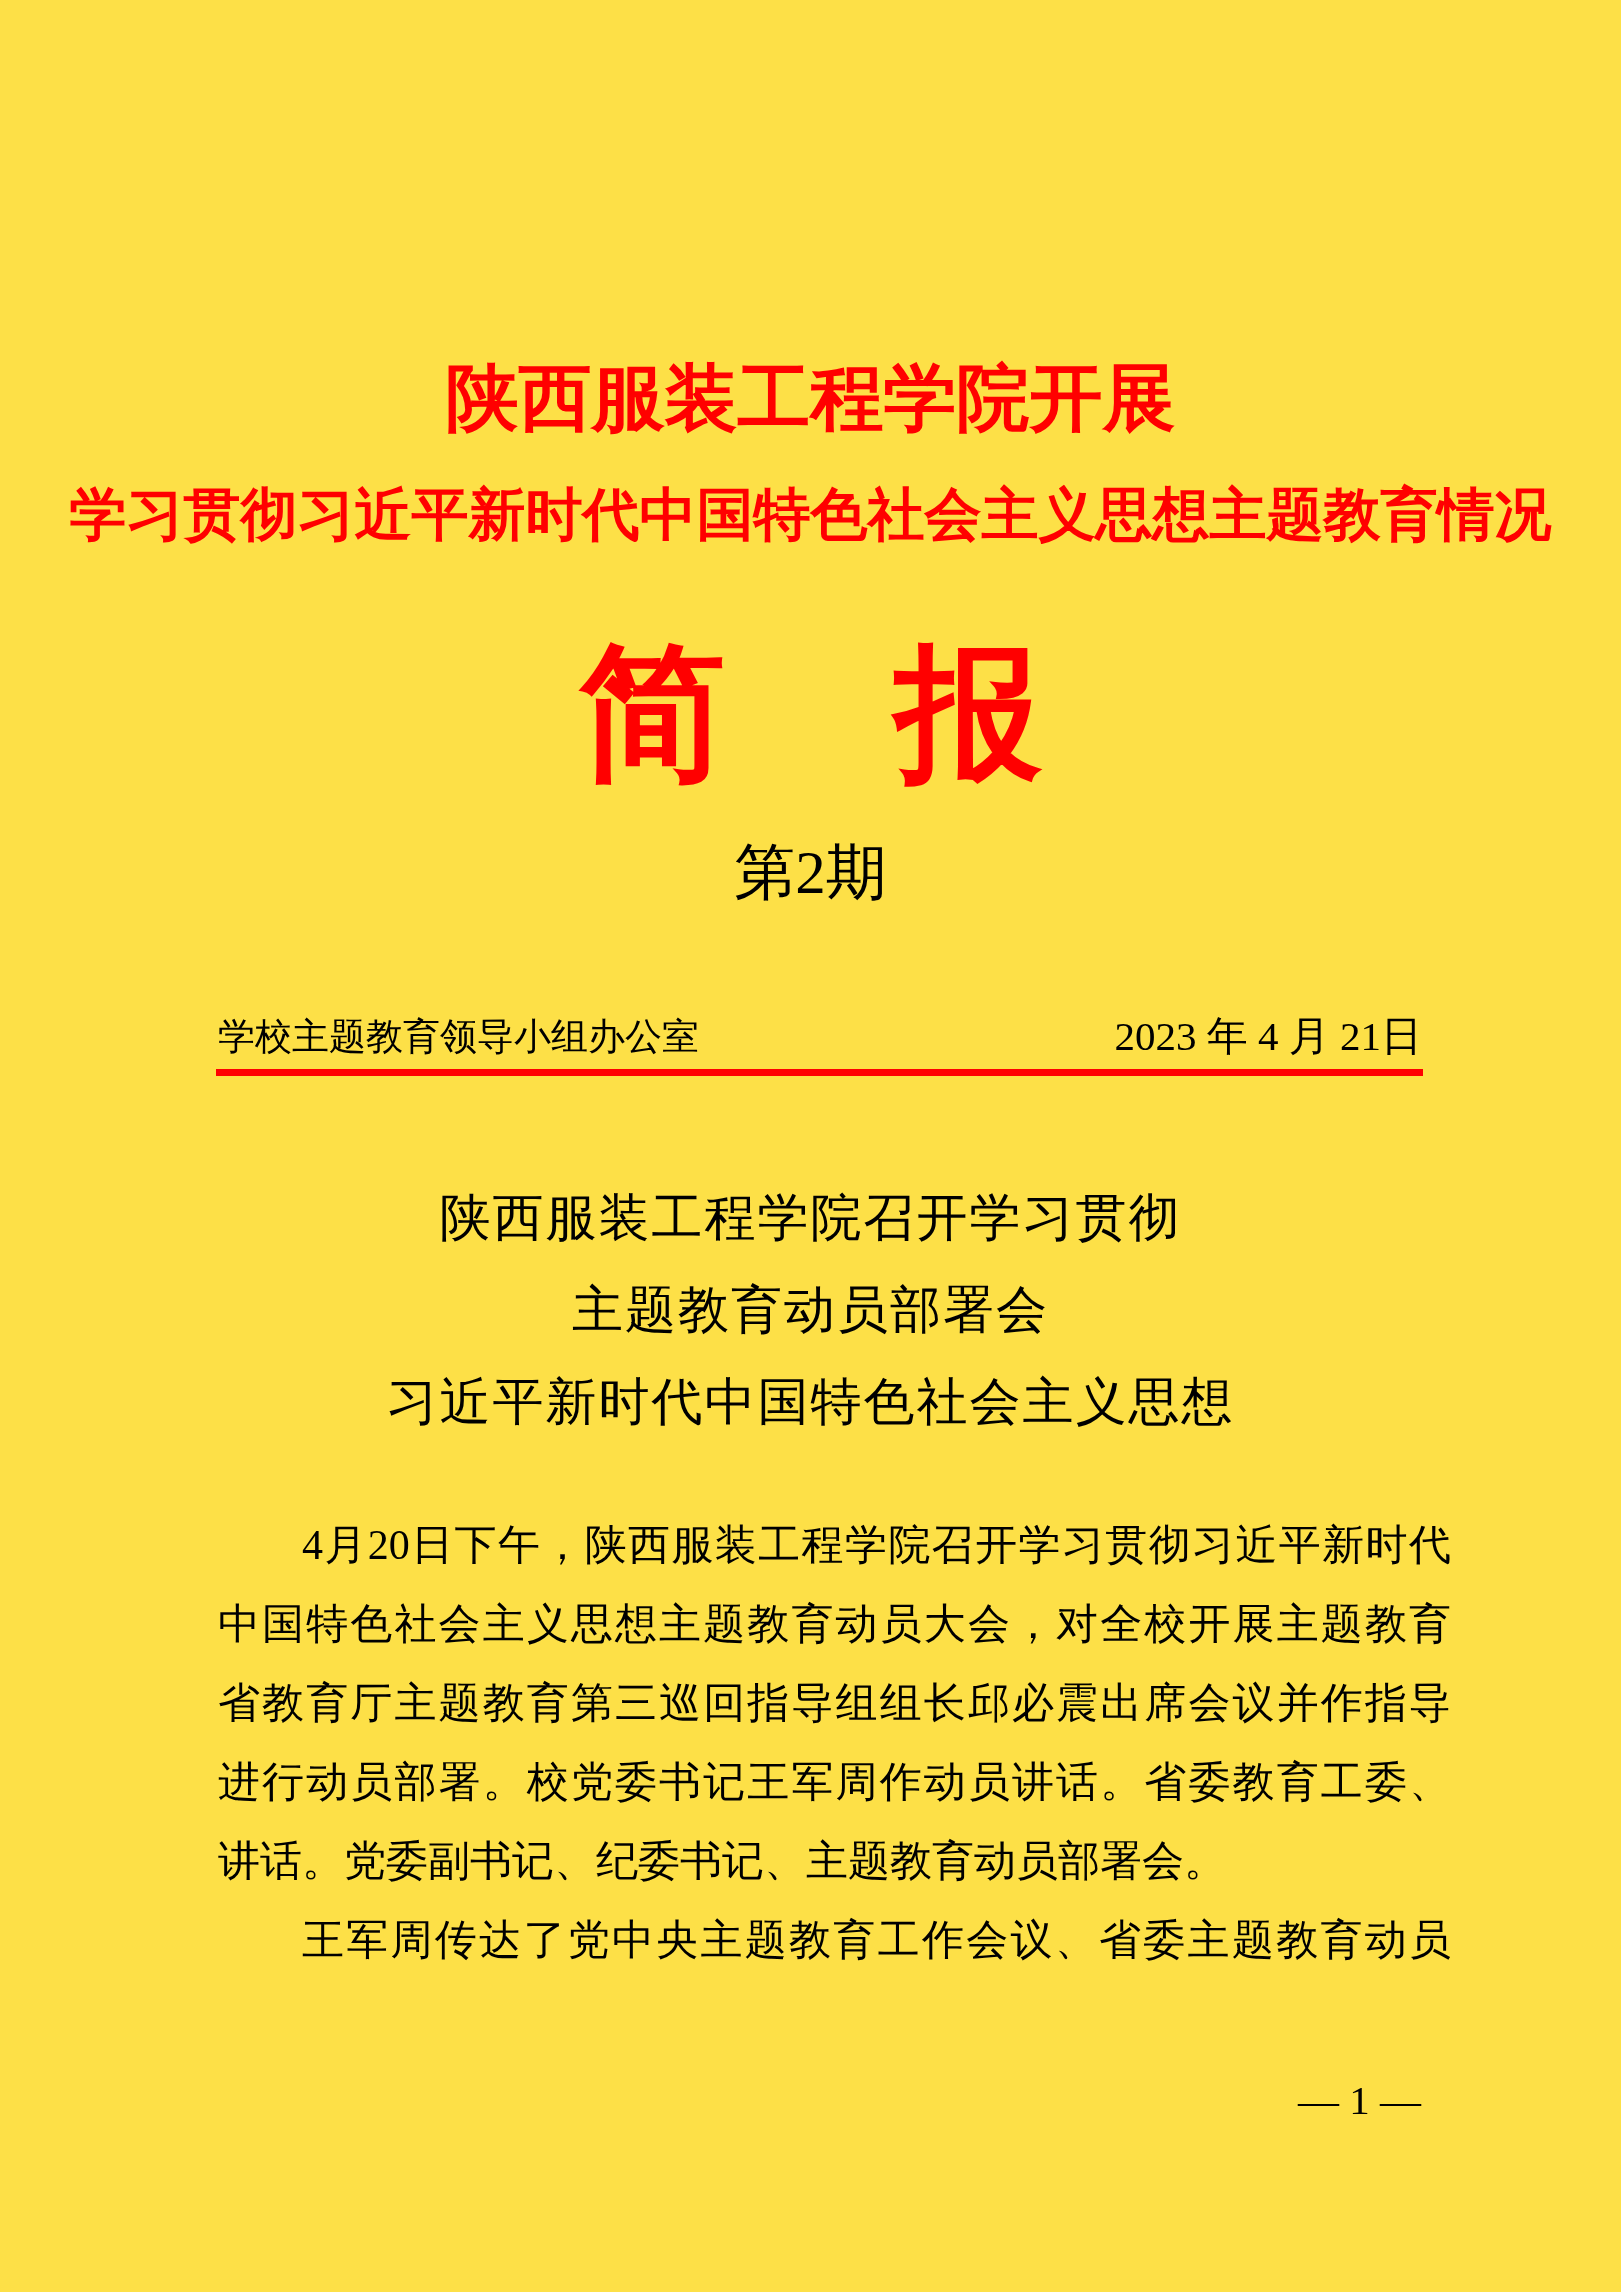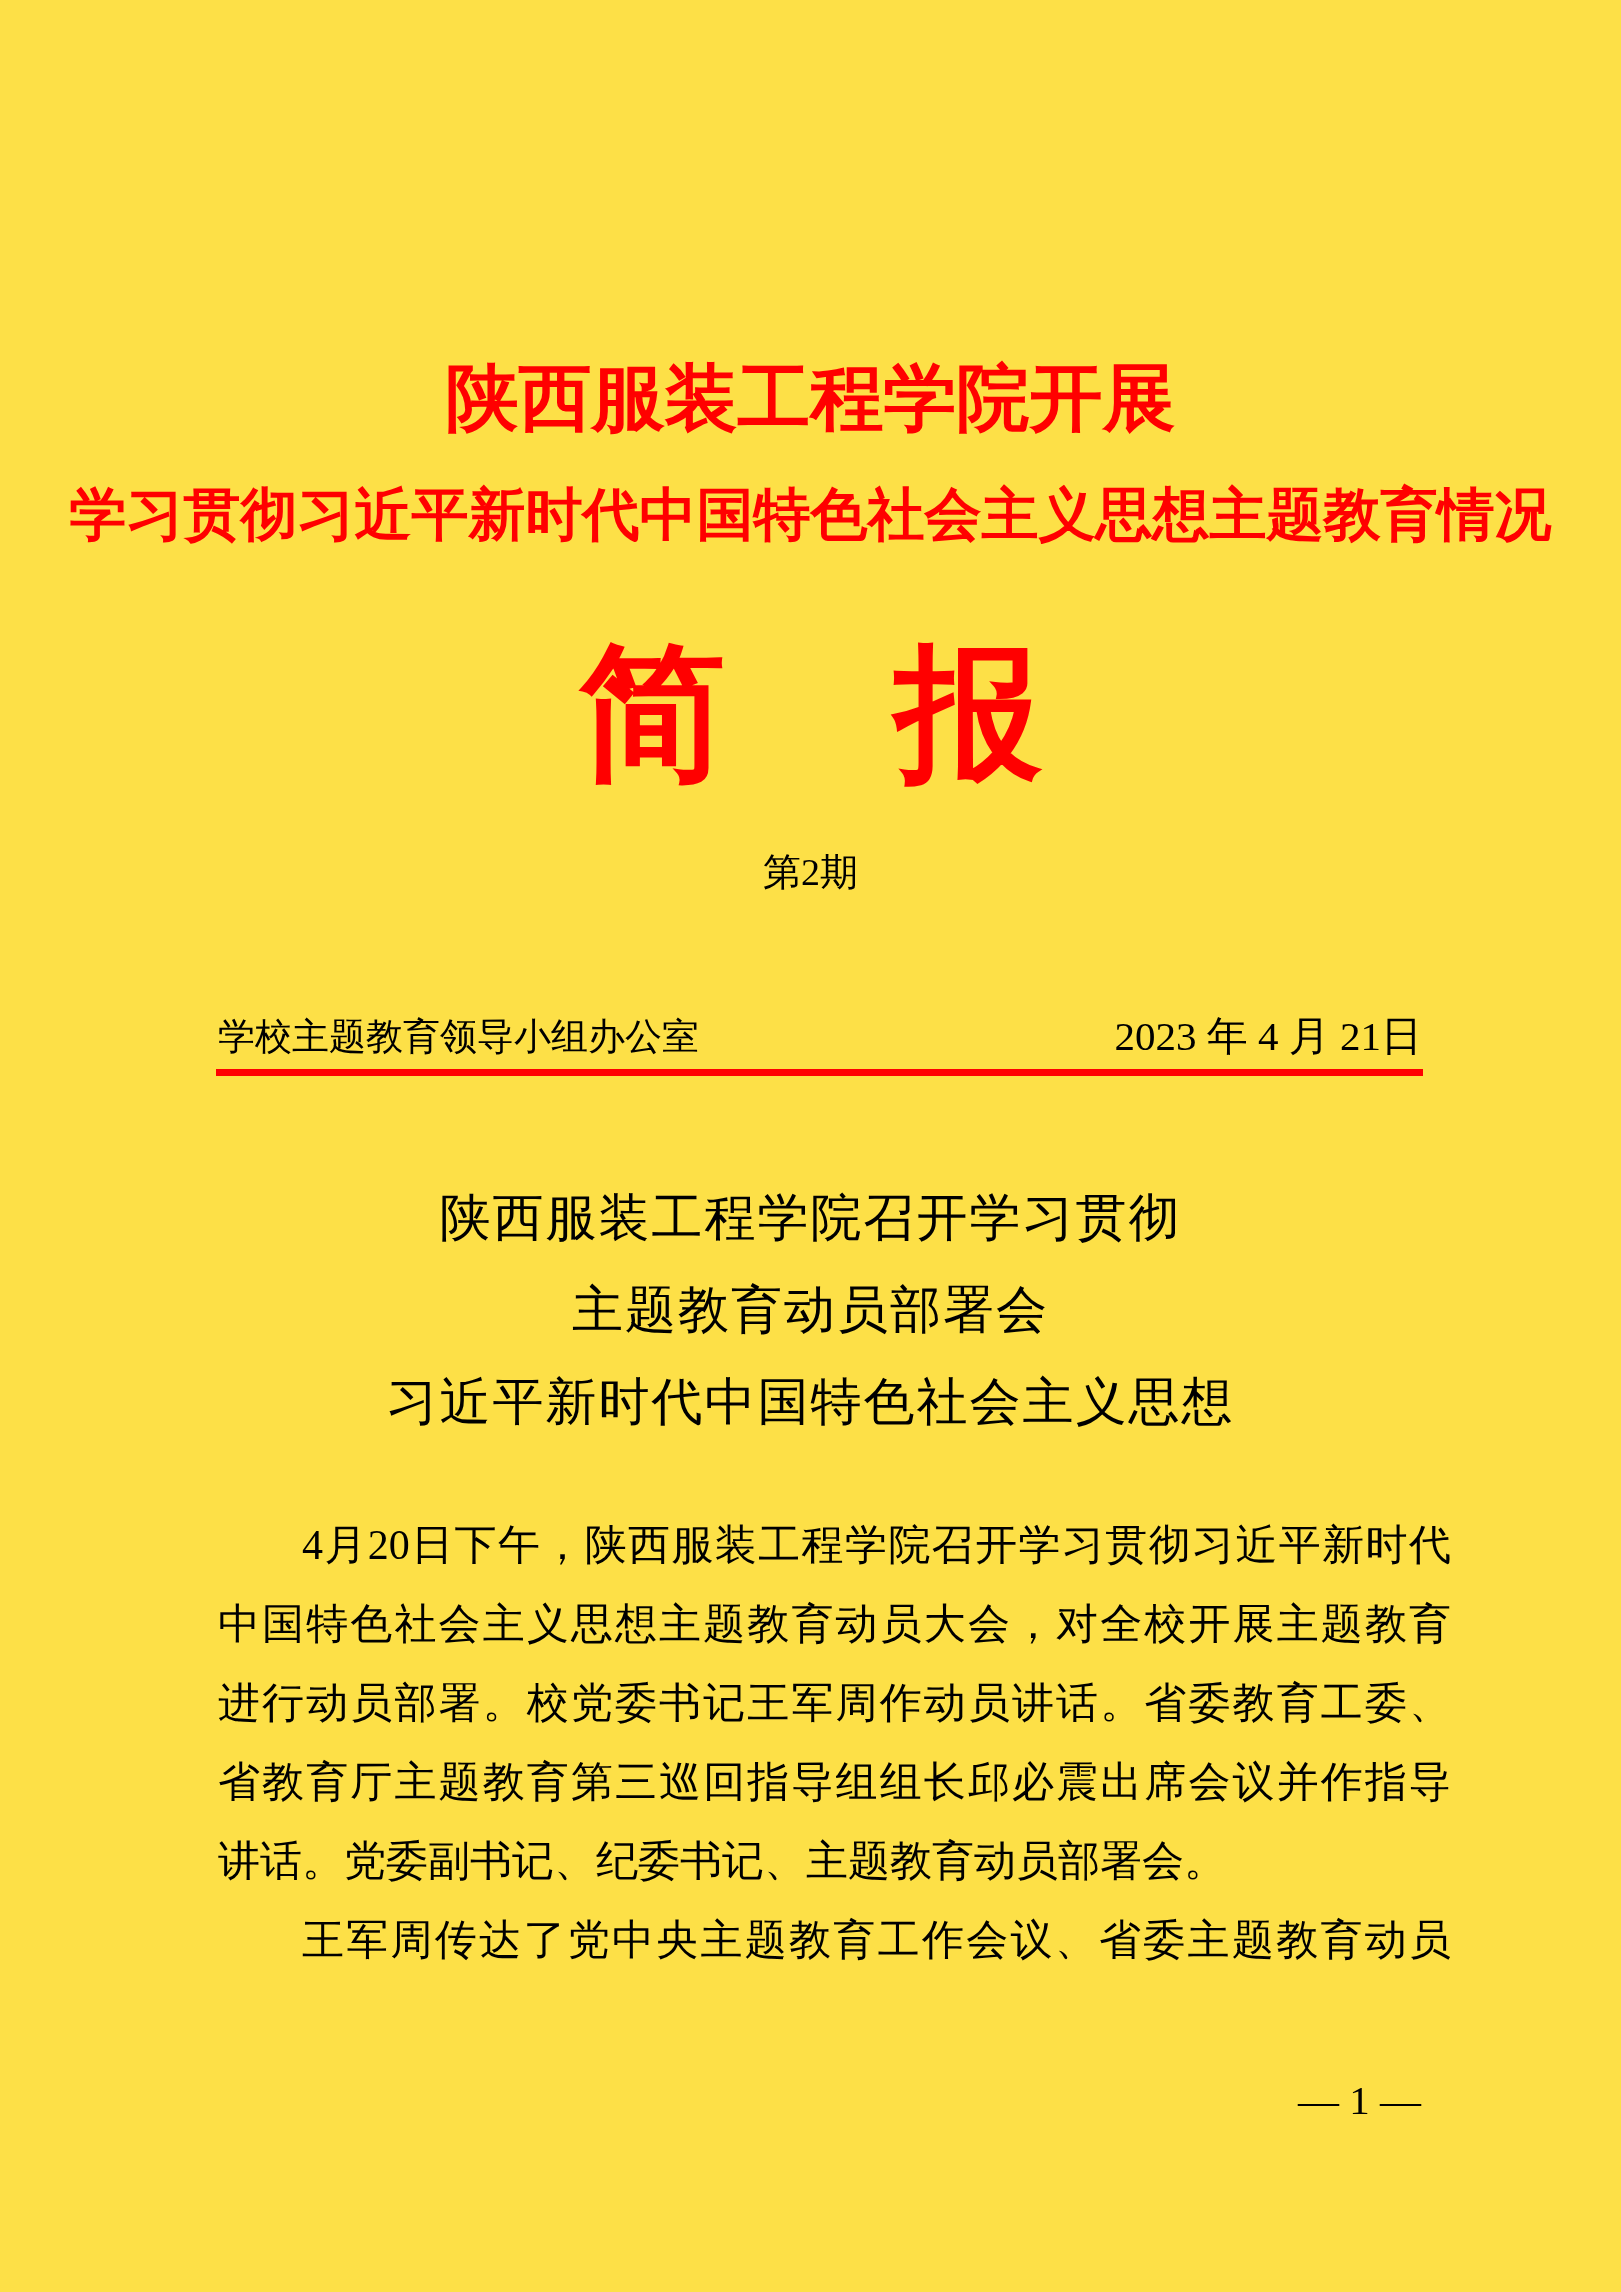--- a/index.html
+++ b/index.html
@@ -57,21 +57,21 @@
     font-size: 147px;
     font-weight: bold;
     color: #ff0000;
   }
   .issue {
     position: absolute;
     top: 838px;
     left: 0;
     width: 100%;
     text-align: center;
-    font-size: 38px;
+    font-size: 61px;
     line-height: 69px;
     color: #000000;
   }
   .mast-row {
     position: absolute;
     top: 1002px;
     left: 218px;
     width: 1204px;
     height: 61px;
     display: flex;
@@ -166,22 +166,22 @@
 
   <div class="heading">
     <div>陕西服装工程学院召开学习贯彻</div>
     <div>主题教育动员部署会</div>
     <div>习近平新时代中国特色社会主义思想</div>
   </div>
 
   <div class="body-text">
     <div class="body-line full indent">4月20日下午，陕西服装工程学院召开学习贯彻习近平新时代</div>
     <div class="body-line full">中国特色社会主义思想主题教育动员大会，对全校开展主题教育</div>
+    <div class="body-line full">省教育厅主题教育第三巡回指导组组长邱必震出席会议并作指导</div>
     <div class="body-line full">进行动员部署。校党委书记王军周作动员讲话。省委教育工委、</div>
-    <div class="body-line full">省教育厅主题教育第三巡回指导组组长邱必震出席会议并作指导</div>
     <div class="body-line">讲话。党委副书记、纪委书记、主题教育动员部署会。</div>
     <div class="body-line full indent">王军周传达了党中央主题教育工作会议、省委主题教育动员</div>
   </div>
 
   <div class="page-num">— 1 —</div>
 
 </div>
 
 
 </body></html>

